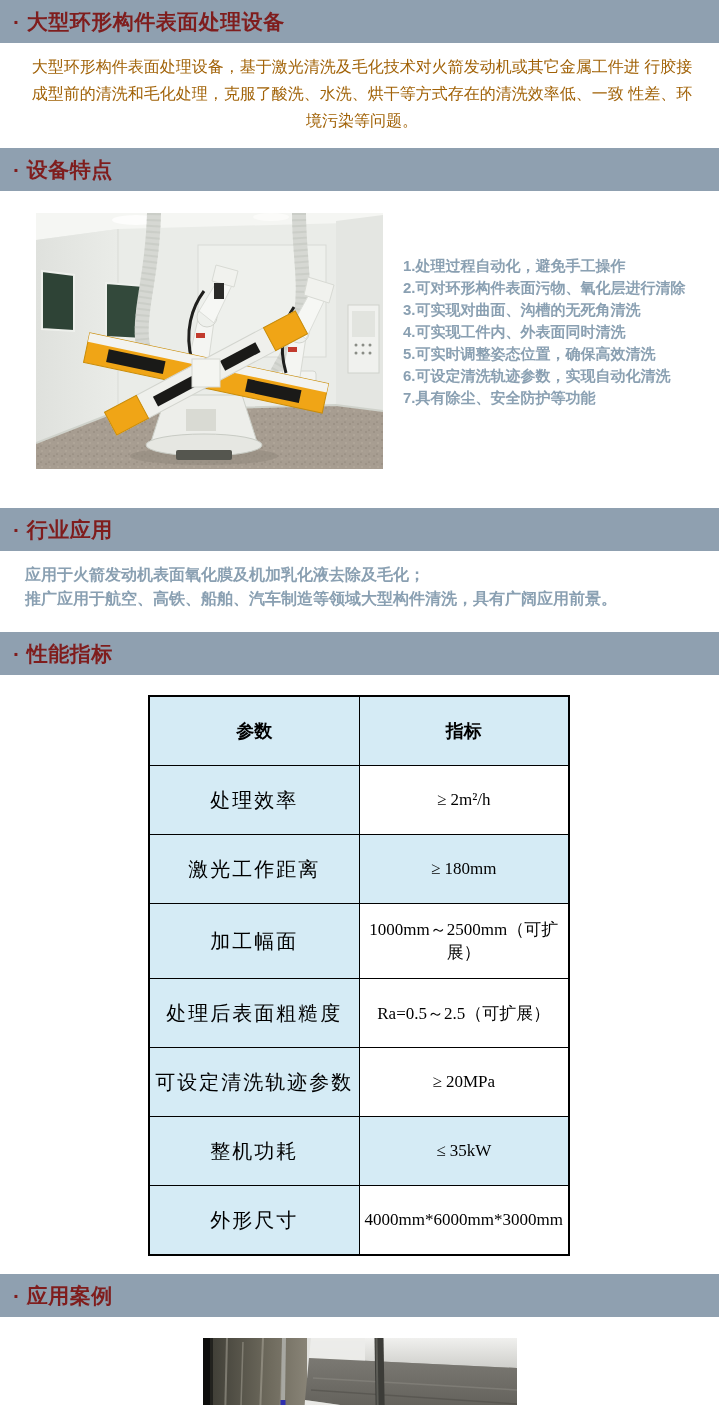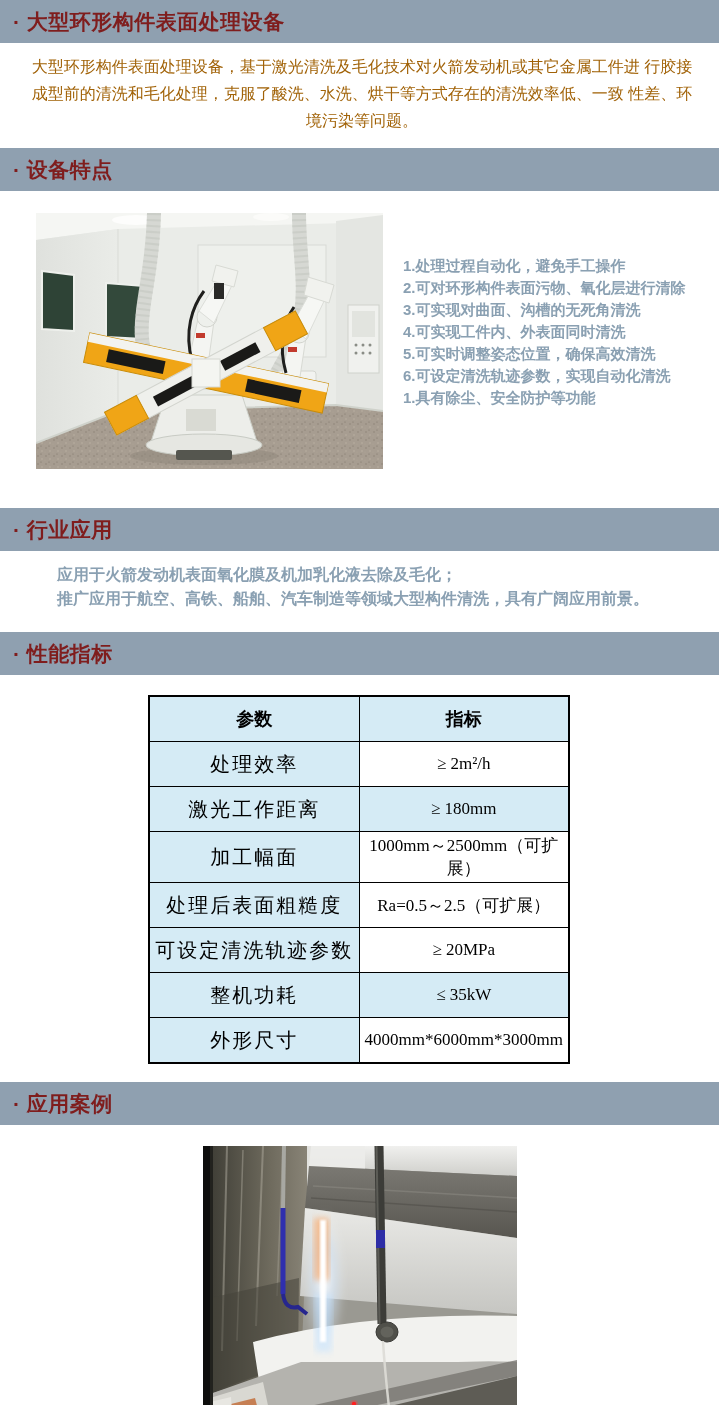--- a/index.html
+++ b/index.html
@@ -9,25 +9,25 @@
     font-size:21px;font-weight:bold;padding-left:13px;box-sizing:border-box;letter-spacing:0.5px;}
 
   .overview-desc{color:#a16207;font-size:16px;font-weight:400;text-align:center;
     line-height:27px;padding:10px 6px 14px 11px;}
 
   .content-row{display:flex;align-items:flex-start;padding:22px 0 39px 36px;box-sizing:border-box;}
   .photo-frame{flex:0 0 auto;line-height:0;}
   .feature-list{margin:42px 0 0 20px;color:#8aa0b2;font-size:15px;font-weight:600;line-height:22px;}
 
   .apps-text{color:#8aa0b2;font-size:16px;font-weight:600;line-height:23.5px;
-    padding:12px 20px 22px 25px;margin-left:32px;}
+    padding:12px 20px 22px 25px;}
 
   .spec-table{border-collapse:collapse;table-layout:fixed;width:422px;margin:20px 0 18px 148px;
     border:2px solid #000;font-family:"Liberation Serif",serif;}
-  .spec-table th,.spec-table td{border:1px solid #000;text-align:center;vertical-align:middle;padding:2px 4px;}
+  .spec-table th,.spec-table td{border:1px solid #000;text-align:center;vertical-align:middle;padding:14px 4px;}
   .spec-table th{height:40px;background:#d5ebf5;font-family:"Liberation Sans",sans-serif;
     font-size:18px;font-weight:bold;color:#000;}
   .spec-table td{height:40px;font-size:17px;color:#000;}
   .spec-table td.param{width:175px;background:#d5ebf5;font-size:20px;letter-spacing:2px;}
   .spec-table td.value{background:#ffffff;}
   .spec-table tr.hl td.value{background:#d5ebf5;}
 
   .case-photo-wrap{margin:21px 0 25px 203px;line-height:0;}
 </style>
 </head>
@@ -140,21 +140,21 @@
       </g>
     </svg>
   </div>
   <div class="feature-list">
     <div>1.处理过程自动化，避免手工操作</div>
     <div>2.可对环形构件表面污物、氧化层进行清除</div>
     <div>3.可实现对曲面、沟槽的无死角清洗</div>
     <div>4.可实现工件内、外表面同时清洗</div>
     <div>5.可实时调整姿态位置，确保高效清洗</div>
     <div>6.可设定清洗轨迹参数，实现自动化清洗</div>
-    <div>1.具有除尘、安全防护等功能</div>
+    <div>7.具有除尘、安全防护等功能</div>
   </div>
 </div>
 
 <div class="section-bar">
   <span>· 行业应用</span>
 </div>
 <div class="apps-text">
   <div>应用于火箭发动机表面氧化膜及机加乳化液去除及毛化；</div>
   <div>推广应用于航空、高铁、船舶、汽车制造等领域大型构件清洗，具有广阔应用前景。</div>
 </div>

